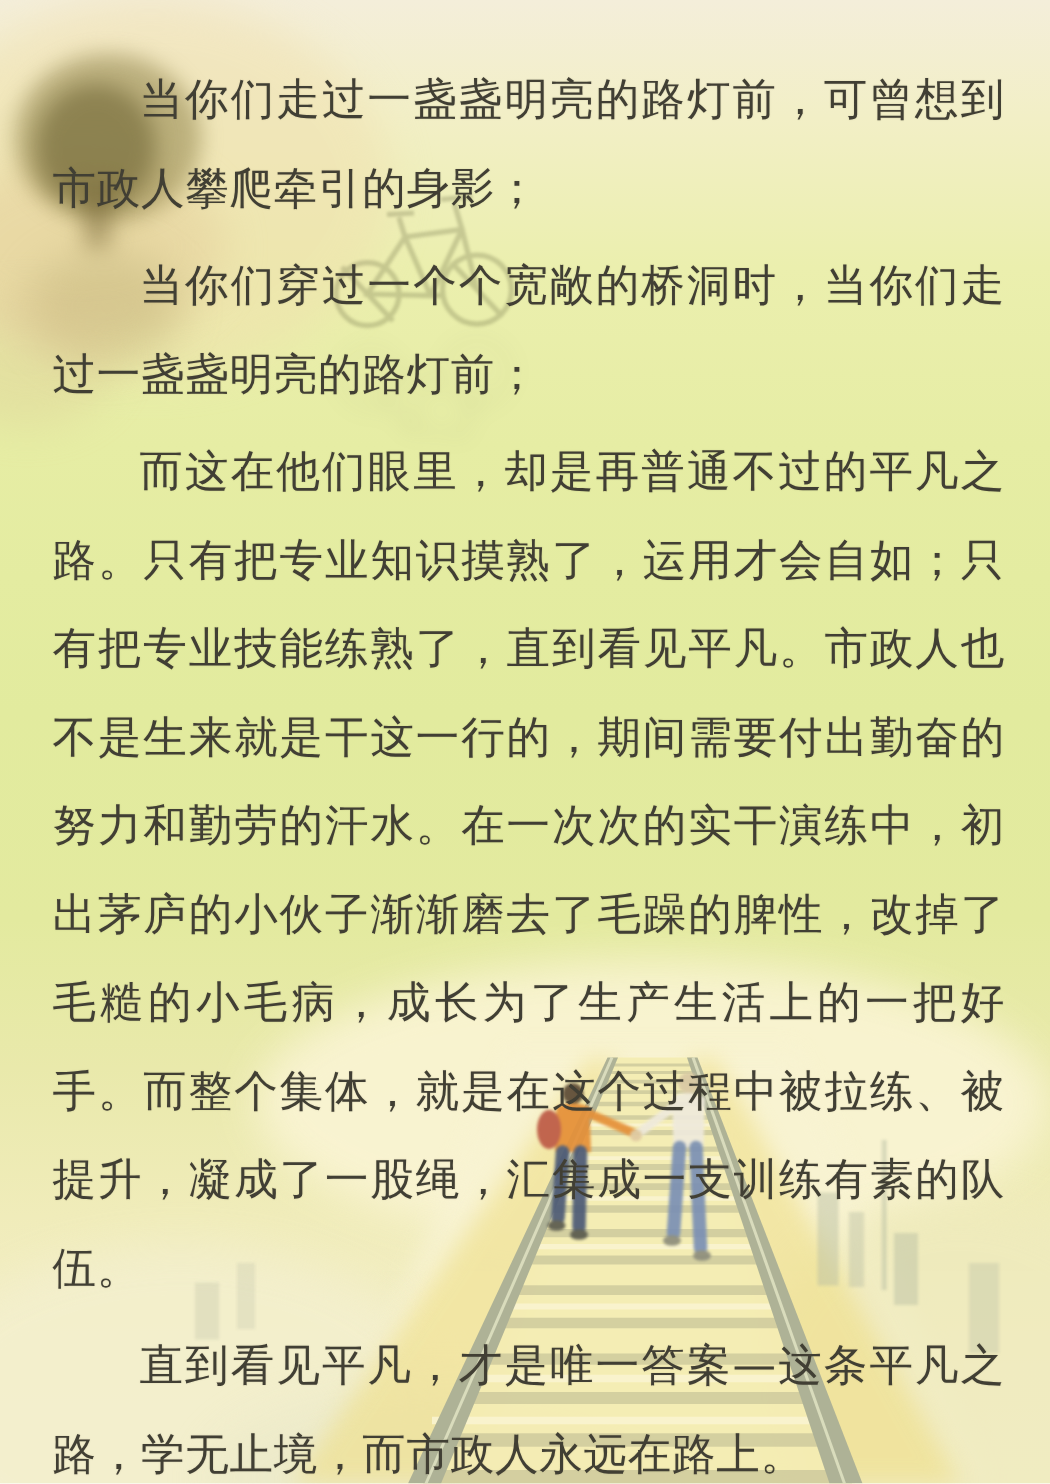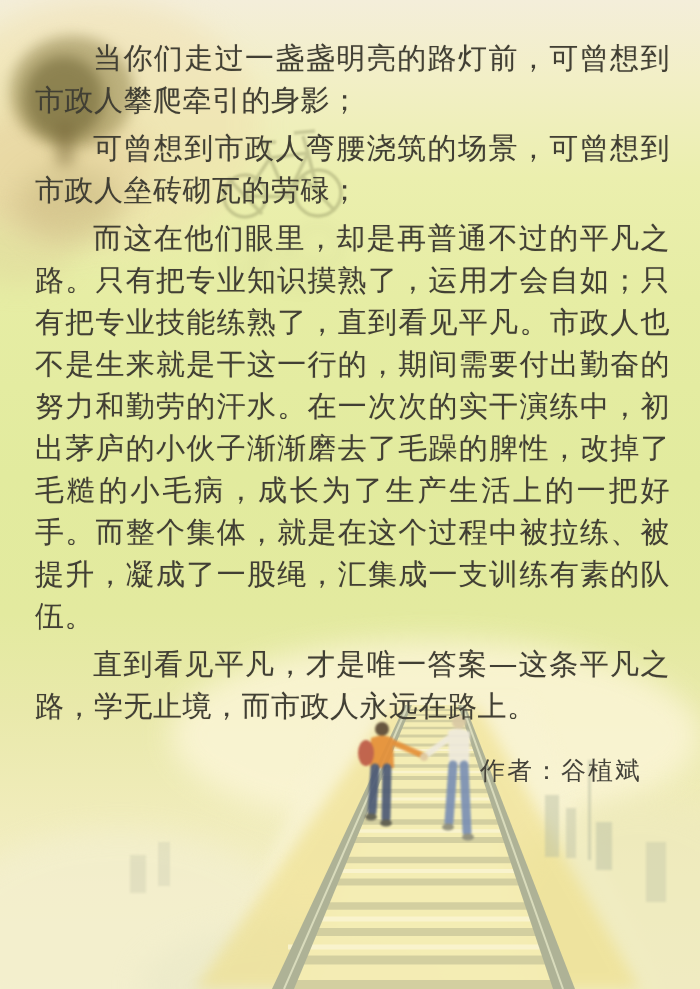--- a/index.html
+++ b/index.html
@@ -36,21 +36,21 @@
     position: absolute;
     left: 35px;
     right: 30px;
     top: 37px;
     z-index: 1;
   }
 
   .content p {
     margin: 0 0 6px 0;
     font-size: 29px;
-    line-height: 42px;
+    line-height: 59px;
     text-align: justify;
     text-indent: 2em;
     color: #413f34;
     letter-spacing: 0.5px;
     text-shadow: 0 0 1px rgba(90,85,60,0.25);
   }
 
   .author {
     margin-top: 26px;
     padding-right: 28px;
@@ -181,19 +181,19 @@
         <path d="M453,765 L449,822" stroke="#7b90b4" stroke-width="9" stroke-linecap="round" fill="none"></path>
         <path d="M464,765 L467,832" stroke="#7b90b4" stroke-width="9" stroke-linecap="round" fill="none"></path>
         <ellipse cx="448" cy="827" rx="6" ry="3.5" fill="#8d8d7c"></ellipse>
         <ellipse cx="468" cy="837" rx="6" ry="3.5" fill="#8d8d7c"></ellipse>
       </g>
     </g>
   </svg>
 
   <div class="content">
     <p>当你们走过一盏盏明亮的路灯前，可曾想到市政人攀爬牵引的身影；</p>
-    <p>可曾想到市政人弯腰浇筑的场景，可曾想到市政人垒砖砌瓦的劳碌；</p>
+    <p>当你们穿过一个个宽敞的桥洞时，当你们走过一盏盏明亮的路灯前；</p>
     <p>而这在他们眼里，却是再普通不过的平凡之路。只有把专业知识摸熟了，运用才会自如；只有把专业技能练熟了，直到看见平凡。市政人也不是生来就是干这一行的，期间需要付出勤奋的努力和勤劳的汗水。在一次次的实干演练中，初出茅庐的小伙子渐渐磨去了毛躁的脾性，改掉了毛糙的小毛病，成长为了生产生活上的一把好手。而整个集体，就是在这个过程中被拉练、被提升，凝成了一股绳，汇集成一支训练有素的队伍。</p>
     <p>直到看见平凡，才是唯一答案—这条平凡之路，学无止境，而市政人永远在路上。</p>
     <div class="author">作者：谷植斌</div>
   </div>
 
 </div>
 
 </body></html>

